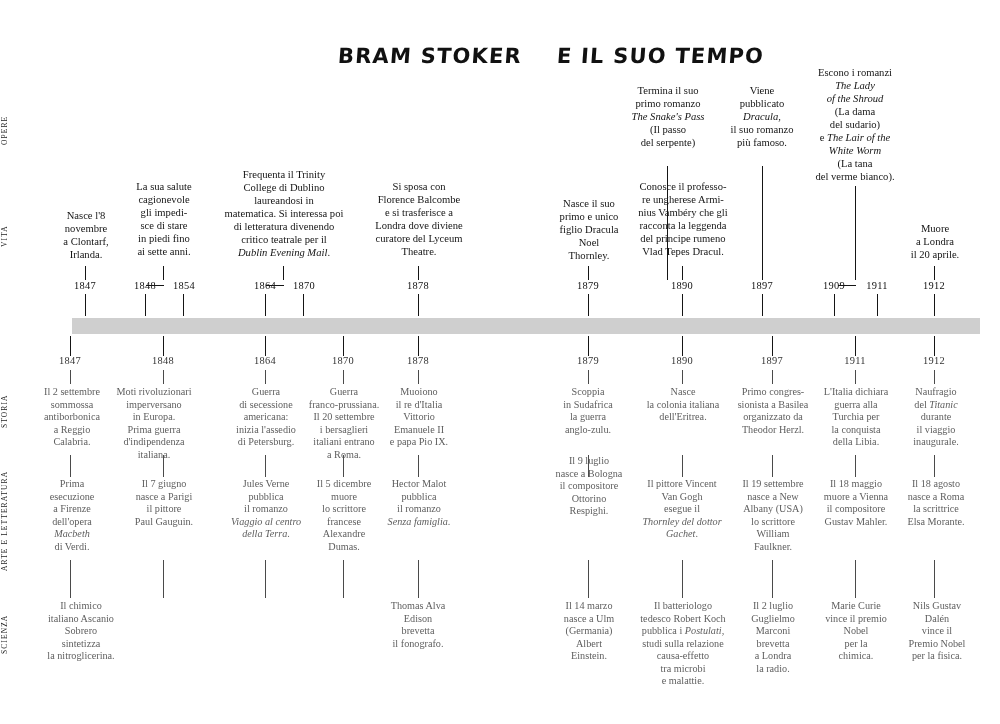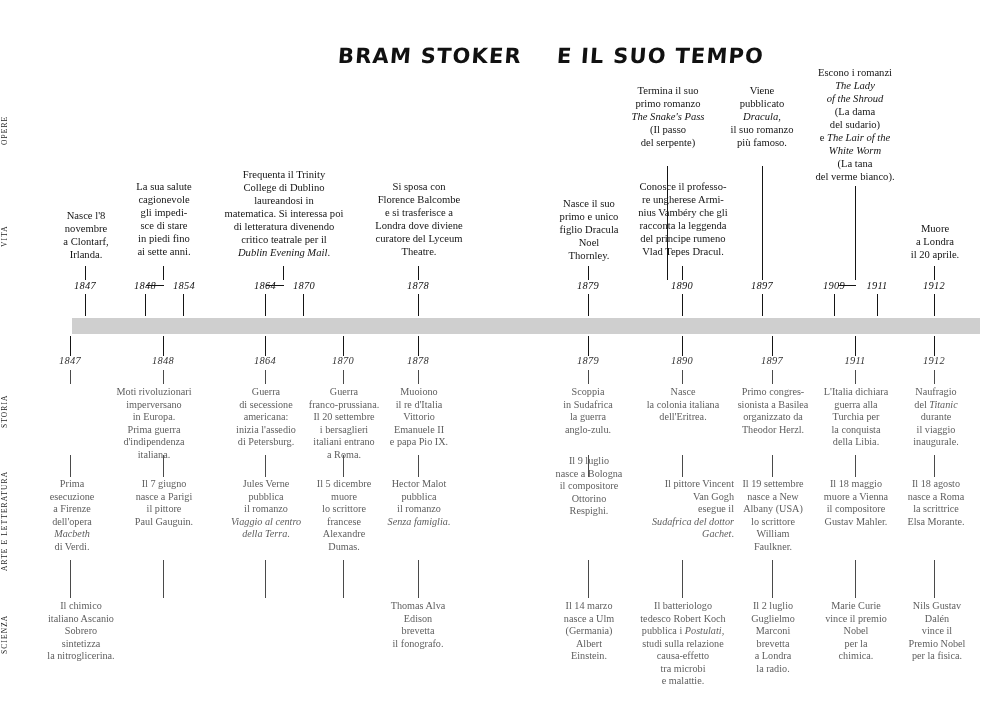--- a/index.html
+++ b/index.html
@@ -45,21 +45,20 @@
   }
   .top .txt{font-size:10.6px;color:#141414;}
   .bot .txt{font-size:10.2px;color:#5e5e5e;}
   .entry i{font-style:italic;}
 
   
   .year{
     position:absolute;text-align:center;
     font-size:10.4px;color:#111;letter-spacing:.3px;
     white-space:nowrap;
-    font-style:italic;
   }
   .year.dim{color:#333;}
 
   
   .stem{position:absolute;background:#151515;width:1.1px;}
   .stem.gray{background:#4a4a4a;}
   .hbar{position:absolute;background:#151515;height:1.1px;}
 </style>
 </head>
 <body>
@@ -225,20 +224,27 @@
   <div class="stem gray" style="left:163px;top:370px;height:14px;"></div>
   <div class="stem gray" style="left:265px;top:370px;height:14px;"></div>
   <div class="stem gray" style="left:343px;top:370px;height:14px;"></div>
   <div class="stem gray" style="left:418px;top:370px;height:14px;"></div>
   <div class="stem gray" style="left:588px;top:370px;height:14px;"></div>
   <div class="stem gray" style="left:682px;top:370px;height:14px;"></div>
   <div class="stem gray" style="left:772px;top:370px;height:14px;"></div>
   <div class="stem gray" style="left:855px;top:370px;height:14px;"></div>
   <div class="stem gray" style="left:934px;top:370px;height:14px;"></div>
 
+  <div class="entry bot" style="left:36px;top:386px;width:72px;">
+    <span class="txt">Il 2 settembre
+sommossa
+antiborbonica
+a Reggio
+Calabria.</span>
+  </div>
   <div class="entry bot" style="left:108px;top:386px;width:92px;text-align:center;">
     <span class="txt">Moti rivoluzionari
 imperversano
 in Europa.
 Prima guerra
 d'indipendenza
 italiana.</span>
   </div>
   <div class="entry bot" style="left:228px;top:386px;width:76px;">
     <span class="txt">Guerra
@@ -340,25 +346,25 @@
 il romanzo
 <i>Senza famiglia</i>.</span>
   </div>
   <div class="entry bot" style="left:546px;top:455px;width:86px;">
     <span class="txt">Il 9 luglio
 nasce a Bologna
 il compositore
 Ottorino
 Respighi.</span>
   </div>
-  <div class="entry bot" style="left:630px;top:478px;width:104px;text-align:right;">
+  <div class="entry bot" style="left:630px;top:478px;width:104px;">
     <span class="txt">Il pittore Vincent
 Van Gogh
 esegue il
-<i>Sudafrica del dottor
+<i>Thornley del dottor
 Gachet</i>.</span>
   </div>
   <div class="entry bot" style="left:730px;top:478px;width:86px;">
     <span class="txt">Il 19 settembre
 nasce a New
 Albany (USA)
 lo scrittore
 William
 Faulkner.</span>
   </div>

